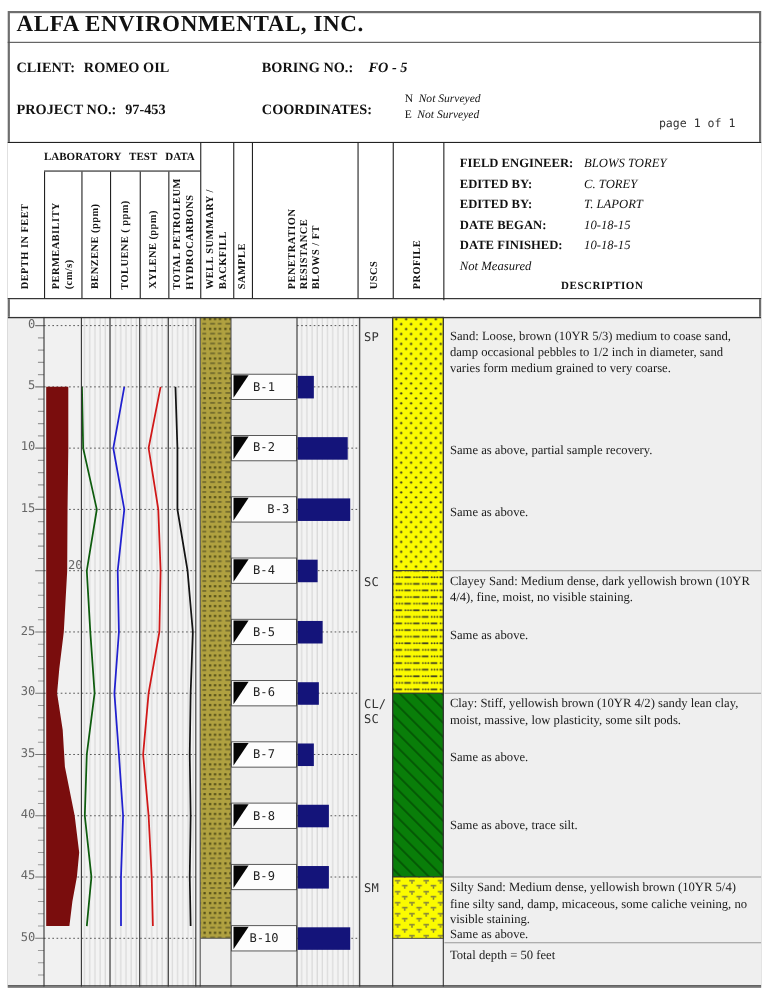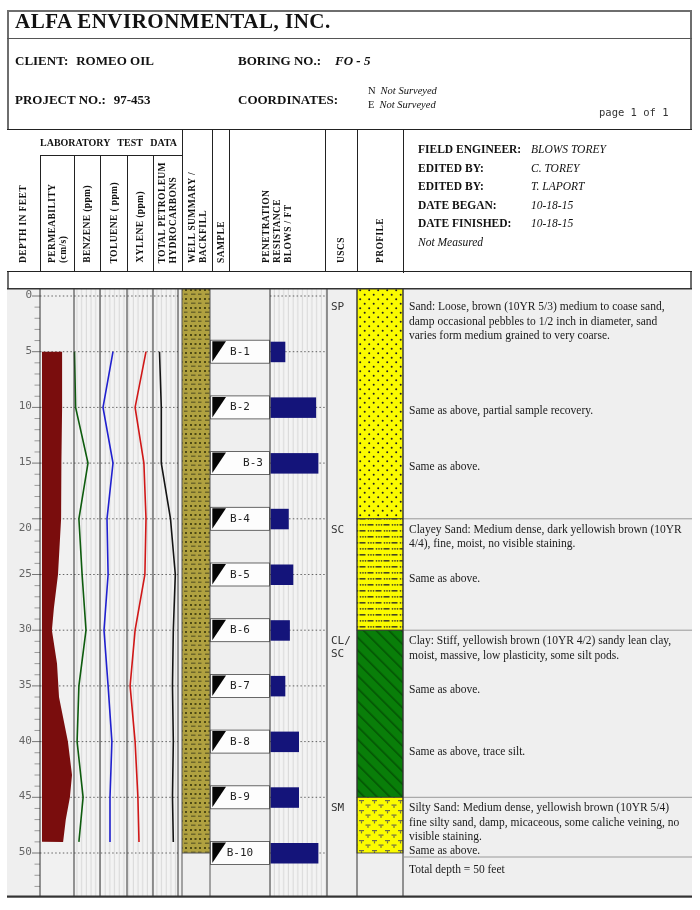--- a/index.html
+++ b/index.html
@@ -130,20 +130,21 @@
           <span class="vl">10-18-15</span>
         </div>
       <div class="inforow">
           <span class="lb">DATE FINISHED:</span>
           <span class="vl">10-18-15</span>
         </div>
       <div class="inforow wide">
           <span class="vl">Not Measured</span>
         </div>
     </div>
+    <div class="desclabel">DESCRIPTION</div>
   </div>
 
   <div class="bodywrap">
     <svg id="body-svg" width="685" height="609">
       <defs>
         <pattern id="stripes" width="4.7" height="6" patternUnits="userSpaceOnUse">
           <rect width="4.7" height="6" fill="#f3f3f3"></rect>
             <rect x="3.6" width="1" height="6" fill="#d7d7d7"></rect>
         </pattern>
         <pattern id="p-sand" width="9" height="9" patternUnits="userSpaceOnUse">
@@ -322,21 +323,21 @@
           <line x1="203" y1="0" x2="203" y2="609" stroke="#555" stroke-width="1"></line>
           <line x1="0" y1="0.7" x2="685" y2="0.7" stroke="#333" stroke-width="1.4"></line>
           <line x1="0" y1="608.3" x2="685" y2="608.3" stroke="#333" stroke-width="1.4"></line>
         </g>
     </svg>
     <div id="body-text">
         <div class="depth-label" style="top:0px;">0</div>
         <div class="depth-label" style="top:55.7px;">5</div>
         <div class="depth-label" style="top:111.4px;">10</div>
         <div class="depth-label" style="top:167.10000000000002px;">15</div>
-        <div class="depth-label" style="top:233px;">20</div>
+        <div class="depth-label" style="top:219px;padding-left:43px;">20</div>
         <div class="depth-label" style="top:278.5px;">25</div>
         <div class="depth-label" style="top:334.20000000000005px;">30</div>
         <div class="depth-label" style="top:389.90000000000003px;">35</div>
         <div class="depth-label" style="top:445.6px;">40</div>
         <div class="depth-label" style="top:501.3px;">45</div>
         <div class="depth-label" style="top:557px;">50</div>
         <div class="uscs-label" style="top:12px;">SP</div>
         <div class="desc-text" style="top:11px;">Sand: Loose, brown (10YR 5/3) medium to coase sand, damp occasional pebbles to 1/2 inch in diameter, sand varies form medium grained to very coarse.</div>
         <div class="uscs-label" style="top:234.8px;">SC</div>
         <div class="desc-text" style="top:233.8px;">Clayey Sand: Medium dense, dark yellowish brown (10YR 4/4), fine, moist, no visible staining.</div>

